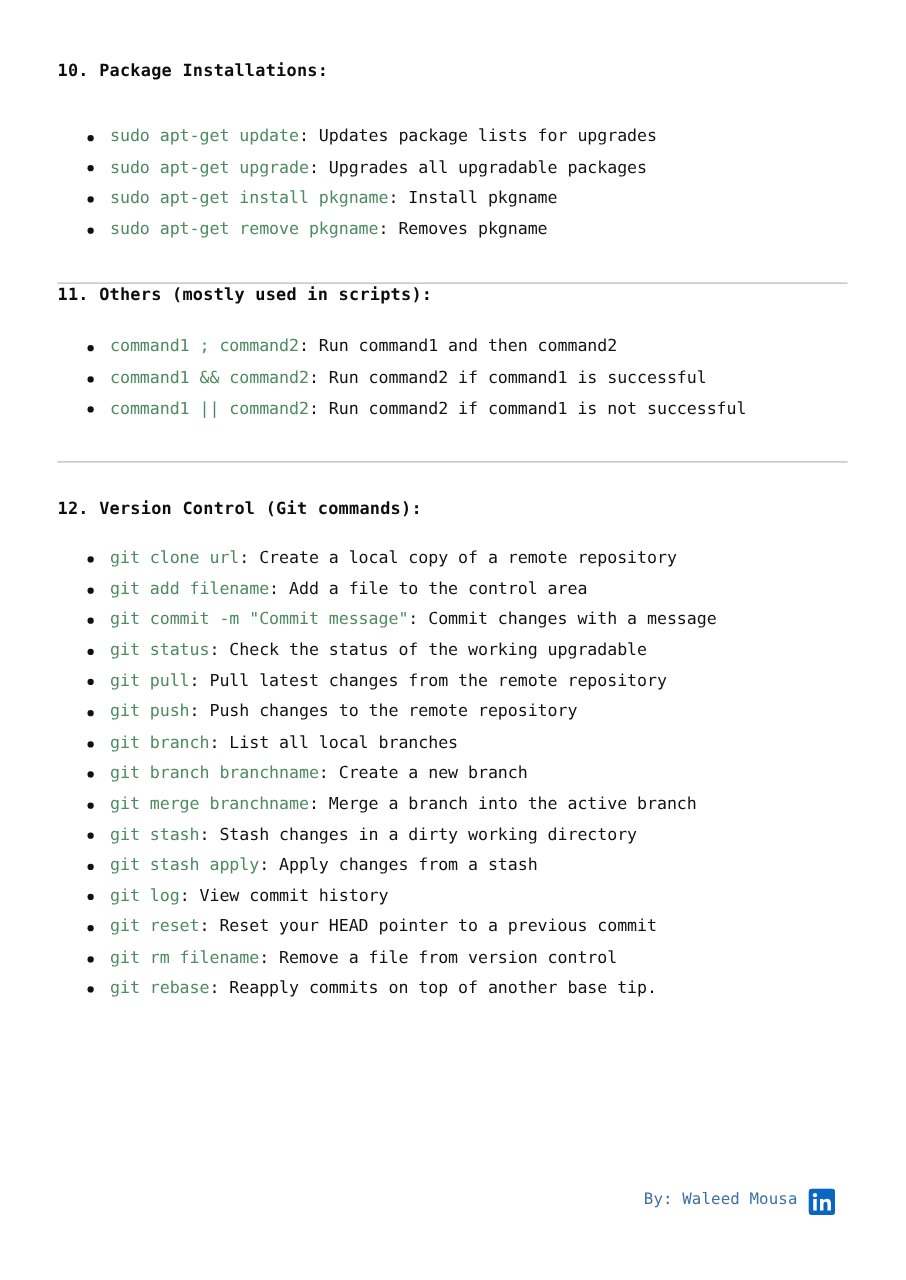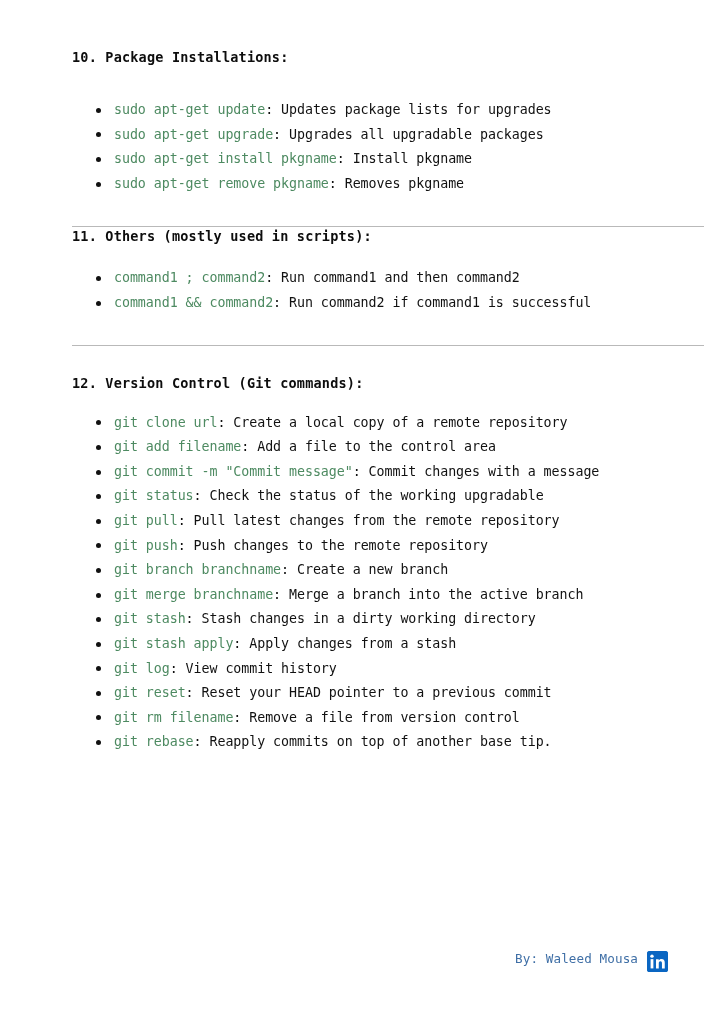--- a/index.html
+++ b/index.html
@@ -13,21 +13,21 @@
     position: relative;
     font-family: "DejaVu Sans Mono", "Liberation Mono", monospace;
     color: #111111;
     overflow: hidden;
   }
   .page {
     position: relative;
     width: 714px;
     height: 1024px;
     box-sizing: border-box;
-    padding: 44px 46px 0 72px;
+    padding: 44px 46px 0 46px;
   }
   .section {
     position: relative;
   }
   .section-heading {
     font-size: 13.5px;
     font-weight: bold;
     letter-spacing: 0.2px;
     color: #0d0d0d;
     margin: 0;
@@ -139,20 +139,23 @@
 
   <div class="section">
     <h2 class="section-heading sec11-heading">11. Others (mostly used in scripts):</h2>
     <ul class="cmd-list sec11-list">
       <li>
         <span class="bullet"></span><span class="code">command1 ; command2</span><span class="desc">: Run command1 and then command2</span>
       </li>
       <li>
         <span class="bullet"></span><span class="code">command1 &amp;&amp; command2</span><span class="desc">: Run command2 if command1 is successful</span>
       </li>
+      <li>
+        <span class="bullet"></span><span class="code">command1 || command2</span><span class="desc">: Run command2 if command1 is not successful</span>
+      </li>
     </ul>
   </div>
 
   <hr class="divider divider-2">
 
   <div class="section">
     <h2 class="section-heading sec12-heading">12. Version Control (Git commands):</h2>
     <ul class="cmd-list sec12-list">
       <li>
         <span class="bullet"></span><span class="code">git clone url</span><span class="desc">: Create a local copy of a remote repository</span>
@@ -164,20 +167,23 @@
         <span class="bullet"></span><span class="code">git commit -m "Commit message"</span><span class="desc">: Commit changes with a message</span>
       </li>
       <li>
         <span class="bullet"></span><span class="code">git status</span><span class="desc">: Check the status of the working upgradable</span>
       </li>
       <li>
         <span class="bullet"></span><span class="code">git pull</span><span class="desc">: Pull latest changes from the remote repository</span>
       </li>
       <li>
         <span class="bullet"></span><span class="code">git push</span><span class="desc">: Push changes to the remote repository</span>
+      </li>
+      <li>
+        <span class="bullet"></span><span class="code">git branch</span><span class="desc">: List all local branches</span>
       </li>
       <li>
         <span class="bullet"></span><span class="code">git branch branchname</span><span class="desc">: Create a new branch</span>
       </li>
       <li>
         <span class="bullet"></span><span class="code">git merge branchname</span><span class="desc">: Merge a branch into the active branch</span>
       </li>
       <li>
         <span class="bullet"></span><span class="code">git stash</span><span class="desc">: Stash changes in a dirty working directory</span>
       </li>

